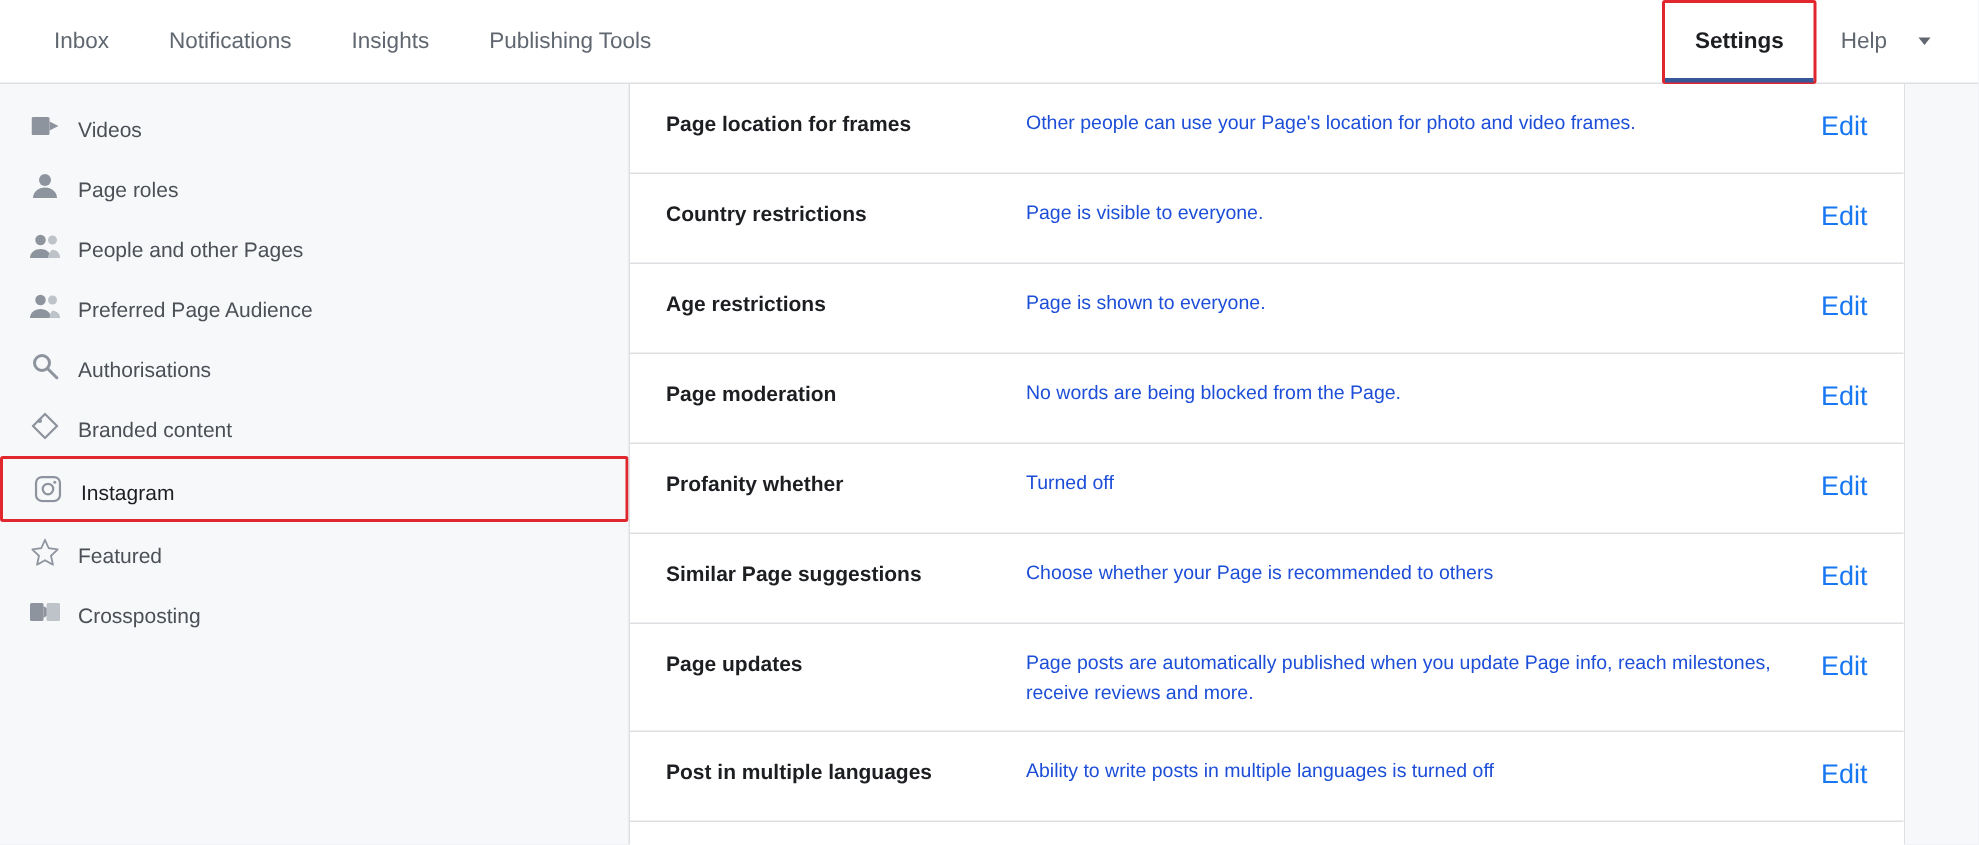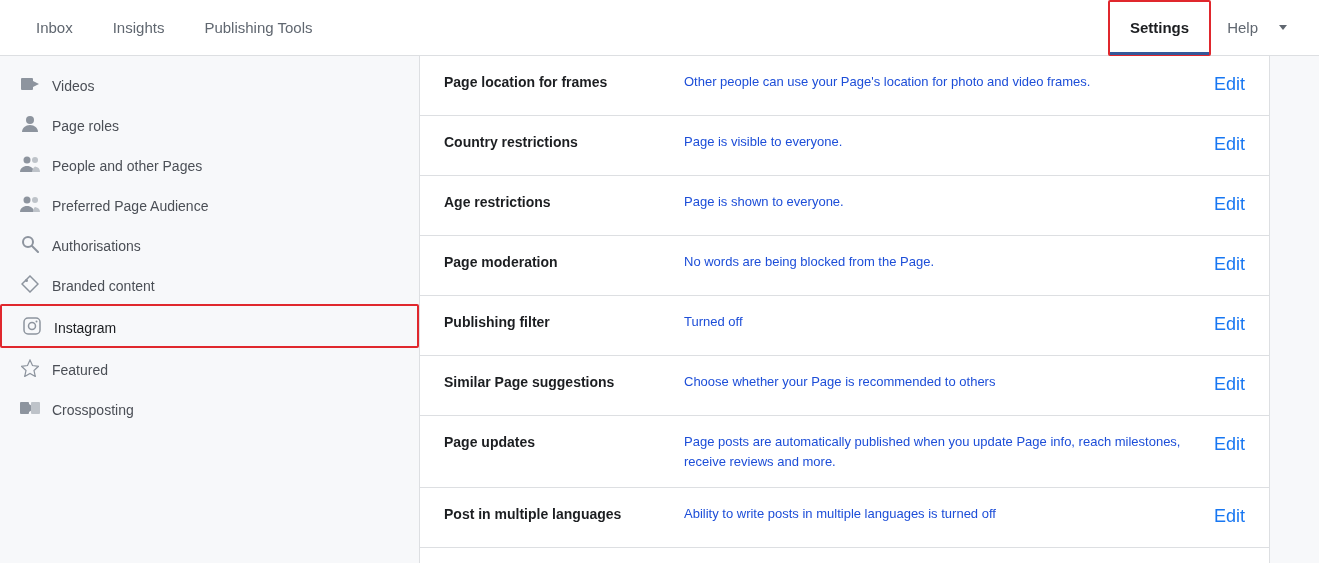--- a/index.html
+++ b/index.html
@@ -152,20 +152,21 @@
       border-right: 4px solid transparent;
       border-top: 5px solid #606770;
       margin-left: 4px;
     }
   </style>
 </head>
 <body>
 
 <nav class="top-nav">
   <div class="nav-item">Inbox</div>
+  <div class="nav-item">Notifications</div>
   <div class="nav-item">Insights</div>
   <div class="nav-item">Publishing Tools</div>
   <div class="nav-spacer"></div>
   <div class="nav-item settings-active">Settings</div>
   <div class="help-item">
     <span>Help</span>
     <span class="chevron-down"></span>
   </div>
 </nav>
 
@@ -285,21 +286,21 @@
         <div class="settings-name">Age restrictions</div>
         <div class="settings-desc">Page is shown to everyone.</div>
         <div class="settings-edit">Edit</div>
       </div>
       <div class="settings-row">
         <div class="settings-name">Page moderation</div>
         <div class="settings-desc">No words are being blocked from the Page.</div>
         <div class="settings-edit">Edit</div>
       </div>
       <div class="settings-row">
-        <div class="settings-name">Publishing filter</div>
+        <div class="settings-name">Profanity whether</div>
         <div class="settings-desc">Turned off</div>
         <div class="settings-edit">Edit</div>
       </div>
       <div class="settings-row">
         <div class="settings-name">Similar Page suggestions</div>
         <div class="settings-desc">Choose whether your Page is recommended to others</div>
         <div class="settings-edit">Edit</div>
       </div>
       <div class="settings-row">
         <div class="settings-name">Page updates</div>

